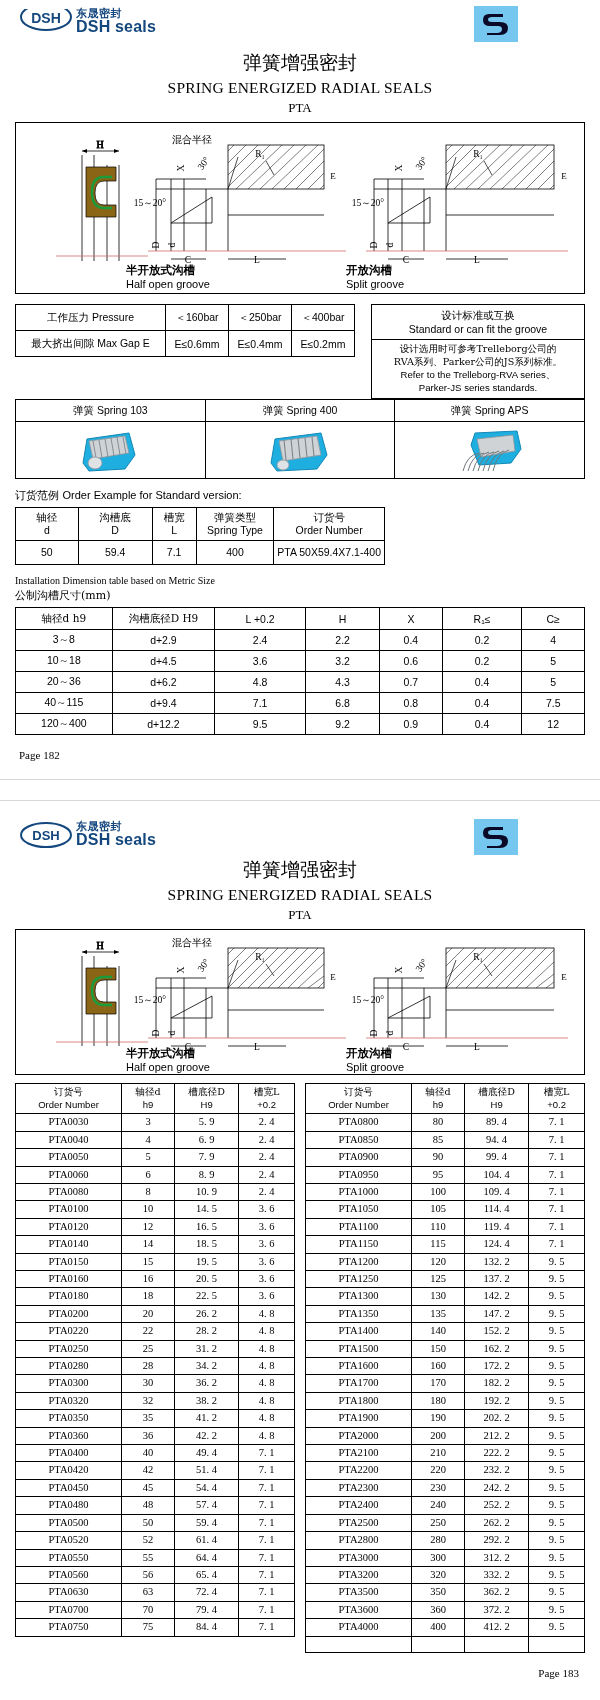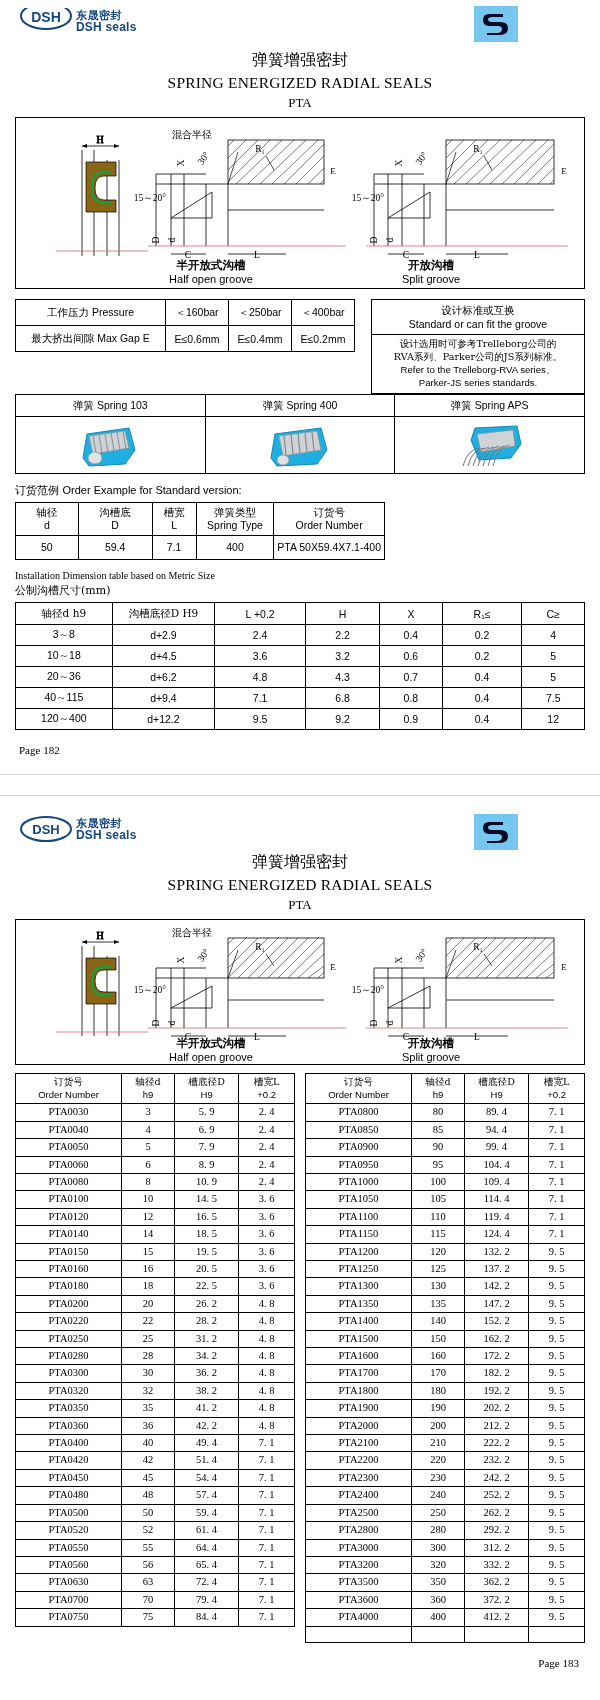--- a/index.html
+++ b/index.html
@@ -45,36 +45,36 @@
   }
   .logo-mark svg { display:block; }
   .logo-txt { line-height: 1.0; }
   .logo-cn {
     font-family: "Liberation Sans", sans-serif;
     font-size: 11px; font-weight: bold;
     color: #14477d; letter-spacing: .5px;
   }
   .logo-en {
     font-family: "Liberation Sans", sans-serif;
-    font-size: 12px; font-weight: bold;
+    font-size: 16px; font-weight: bold;
     color: #14477d; letter-spacing: .2px;
   }
   .hdr-badge {
     position: absolute;
     right: 67px; top: -6px;
     width: 44px; height: 36px;
     background: #76c7ef;
     display: flex; align-items: center; justify-content: center;
   }
   .hdr-badge svg { display: block; }
 
   
   .title-cn {
     text-align: center;
-    font-size: 16px;
+    font-size: 19px;
     font-family: "DejaVu Serif", serif;
     margin-top: 4px;
   }
   .title-en {
     text-align: center;
     font-size: 15.5px;
     font-family: "Liberation Serif", serif;
     margin-top: 3px;
     letter-spacing: .2px;
   }
@@ -90,21 +90,21 @@
     border: 1.6px solid #000;
     margin-top: 6px;
     height: 172px;
     position: relative;
     overflow: hidden;
     background: #fff;
   }
   .diagram svg { position:absolute; left:0; top:0; }
   .dg-cap {
     position: absolute;
-    text-align: center;
+    text-align: left;
     width: 170px;
   }
   .dg-cap .cn {
     font-size: 11.5px;
     font-family: "DejaVu Serif", serif;
     font-weight: 600;
   }
   .dg-cap .en {
     font-size: 11px;
     font-family: "Liberation Sans", sans-serif;

